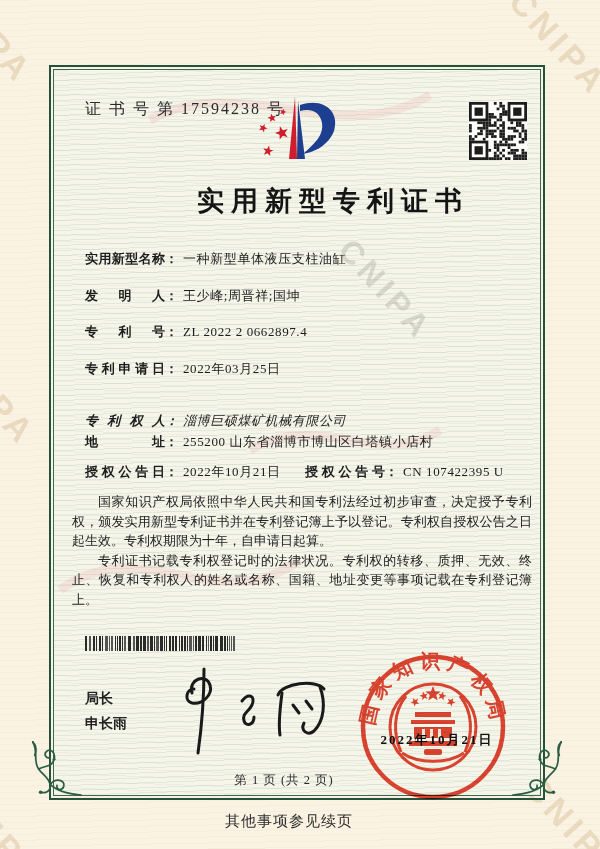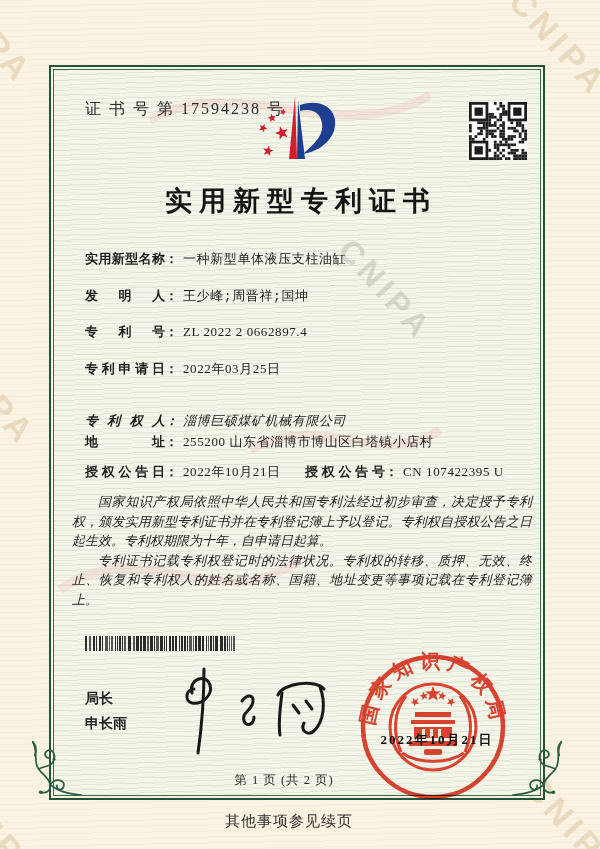--- a/index.html
+++ b/index.html
@@ -18,31 +18,31 @@
   .frame-inner{position:absolute;left:2px;top:2px;right:2px;bottom:2px;
     border:1px solid #3c6b50;
     background-color:#f6f5ea;
     background-image:
       repeating-linear-gradient(178deg, rgba(120,158,128,.15) 0 1px, transparent 1px 5px),
       repeating-linear-gradient(2deg, rgba(120,158,128,.09) 0 1px, transparent 1px 7px);}
   .cert-number{position:absolute;left:85px;top:99px;font-size:16px;letter-spacing:2px;color:#2b2b2b;}
   .logo{position:absolute;left:256px;top:96px;}
   .qr{position:absolute;left:469px;top:102px;}
   .title{position:absolute;left:49px;top:183px;width:504px;text-align:center;
-    font-size:27px;font-weight:700;letter-spacing:7px;color:#141414;}
+    font-size:27px;font-weight:700;letter-spacing:7px;color:#141414;padding-left:32px;}
   .fields{position:absolute;left:85px;top:250px;width:450px;font-size:13px;color:#1d1d1d;}
   .frow{position:absolute;left:0;white-space:nowrap;}
   .flabel{display:inline-block;width:80px;text-align:justify;text-align-last:justify;
     font-weight:700;vertical-align:bottom;}
   .fcolon{font-weight:700;}
   .fvalue{margin-left:5px;letter-spacing:.6px;}
   .g2{position:absolute;left:220px;top:0;white-space:nowrap;}
   .body-text{position:absolute;left:72px;top:492px;width:460px;font-size:13px;
     line-height:19.5px;text-align:justify;color:#222;}
-  .body-text p{margin:0;text-indent:2em;font-style:italic;}
+  .body-text p{margin:0;text-indent:2em;}
   .barcode{position:absolute;left:85px;top:636px;}
   .officer{position:absolute;left:85px;top:686px;font-family:"Liberation Sans","DejaVu Sans",sans-serif;
     font-size:14px;font-weight:700;color:#222;line-height:25px;}
   .signature{position:absolute;left:158px;top:663px;}
   .seal{position:absolute;left:356px;top:650px;mix-blend-mode:multiply;opacity:.95;}
   .seal-date{position:absolute;left:366px;top:731px;width:142px;text-align:center;
     font-size:13px;font-weight:700;letter-spacing:2px;color:#101010;}
   .page-indicator{position:absolute;left:49px;top:772px;width:470px;text-align:center;
     font-size:12.5px;letter-spacing:1px;color:#2a2a2a;}
   .footer-note{position:absolute;left:49px;top:812px;width:480px;text-align:center;
@@ -249,21 +249,21 @@
         <rect x="5.523809523809524" y="44.19047619047619" width="8.285714285714285" height="8.285714285714285" fill="#1c1c1c"></rect>
       </g>
   </svg>
 
   <div class="title">实用新型专利证书</div>
 
   <div class="fields">
     <div class="frow" style="top:0;">
       <span class="flabel">实用新型名称</span><span class="fcolon">：</span><span class="fvalue">一种新型单体液压支柱油缸</span>
     </div>
-    <div class="frow" style="top:37px;font-family:Liberation Mono, monospace;">
+    <div class="frow" style="top:37px;">
       <span class="flabel">发明人</span><span class="fcolon">：</span><span class="fvalue">王少峰;周晋祥;国坤</span>
     </div>
     <div class="frow" style="top:73px;">
       <span class="flabel">专利号</span><span class="fcolon">：</span><span class="fvalue">ZL 2022 2 0662897.4</span>
     </div>
     <div class="frow" style="top:110px;">
       <span class="flabel">专利申请日</span><span class="fcolon">：</span><span class="fvalue">2022年03月25日</span>
     </div>
     <div class="frow" style="top:162px;font-style:italic;">
       <span class="flabel">专利权人</span><span class="fcolon">：</span><span class="fvalue">淄博巨硕煤矿机械有限公司</span>

